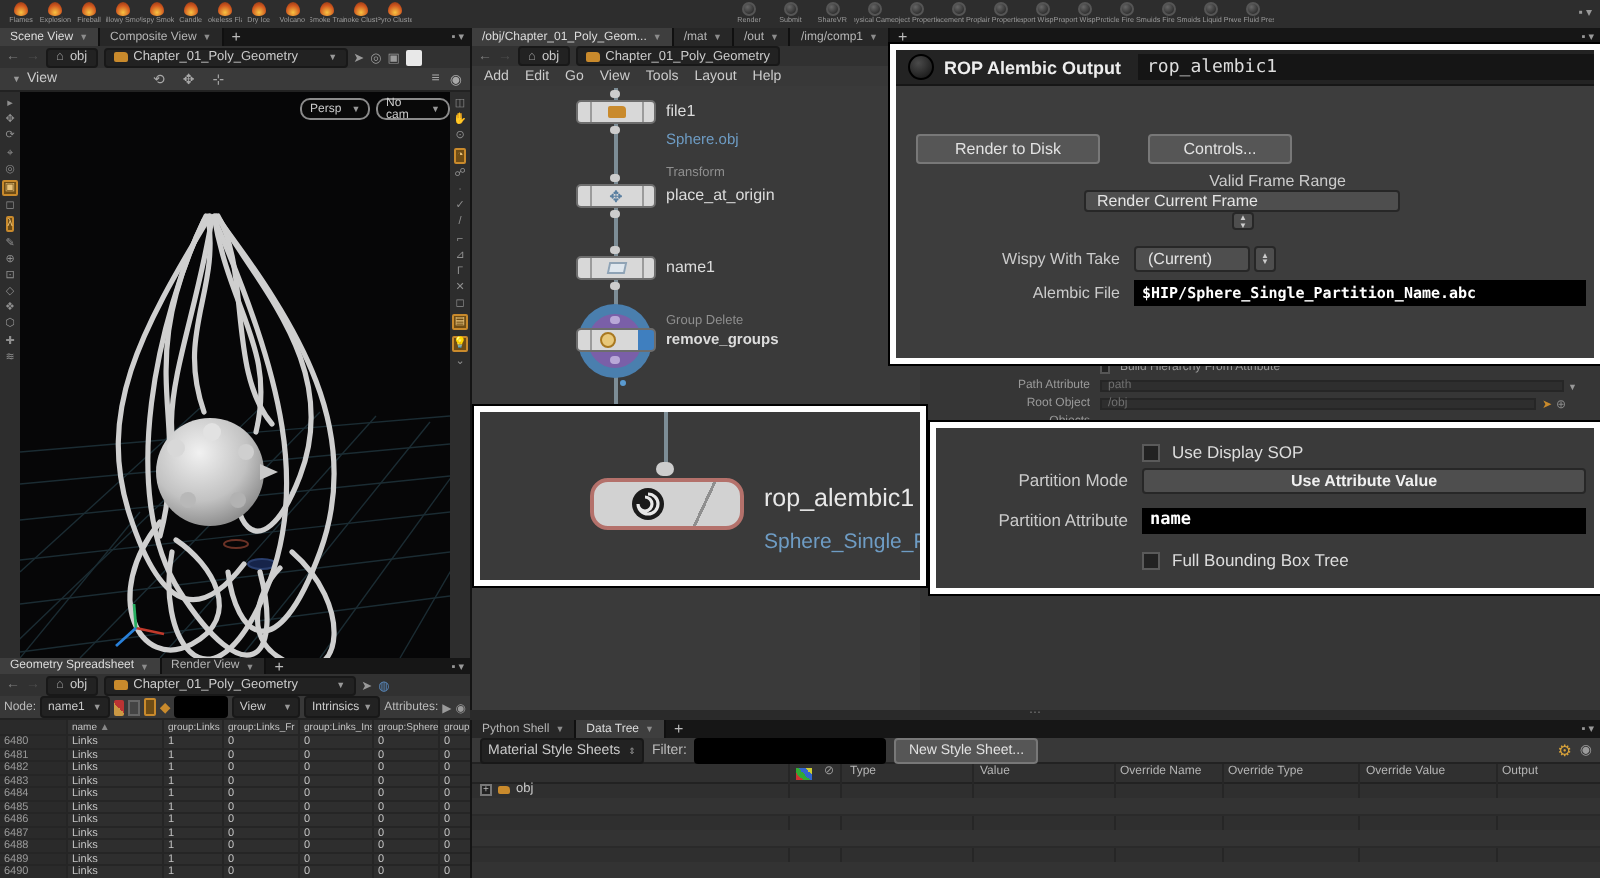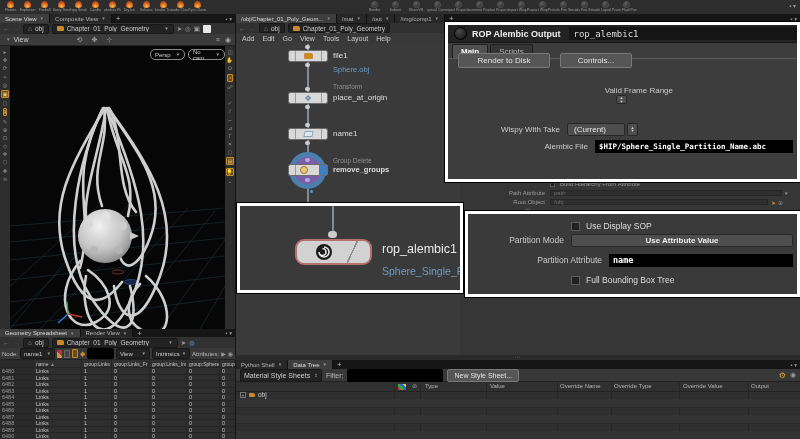--- a/index.html
+++ b/index.html
@@ -721,66 +721,65 @@
   </div>
 
   <div id="box1" class="callout">
     <div class="hdr">
       <span class="nodeicon"></span>
       <span class="title">ROP Alembic Output</span>
       <span class="namefield mono">
           <span>rop_alembic1</span>
         </span>
     </div>
-    <div class="parmtabs">
-      <span class="parmtab active">Main</span>
-      <span class="parmtab">Scripts</span>
-    </div>
-    <div class="prow" style="top:28px;">
+    <div class="prow" style="top:42px;">
       <span class="btn" style="margin-left:10px;width:90px;">Render to Disk</span>
-      <span class="btn" style="margin-left:10px;width:70px;">Controls...</span>
+      <span class="btn" style="margin-left:24px;width:70px;">Controls...</span>
     </div>
     <div class="prow" style="top:61px;flex-direction:column;">
       <span class="plab">Valid Frame Range</span>
+      <span class="pdrop" style="width:158px;">
+          <span>Render Current Frame</span>
+        </span>
       <span class="spin">
           <span>▲</span>
           <span>▼</span>
         </span>
     </div>
     <div class="prow" style="top:97px;">
       <span class="plab">Wispy With Take</span>
       <span class="pdrop" style="width:58px;">
           <span>(Current)</span>
         </span>
       <span class="spin">
           <span>▲</span>
           <span>▼</span>
         </span>
     </div>
-    <div class="prow" style="top:114px;padding-left:28px;">
+    <div class="prow" style="top:114px;">
       <span class="plab">Alembic File</span>
       <span class="blackfield mono" style="width:230px;">
           <span>$HIP/Sphere_Single_Partition_Name.abc</span>
         </span>
     </div>
   </div>
 
   <div id="box2" class="callout">
     <div class="prow" style="top:19px;">
       <span class="plab">Partition Mode</span>
       <span class="pdrop" style="width:222px;justify-content:center;font-weight:bold;color:#f0f0f0;">
           <span>Use Attribute Value</span>
         </span>
     </div>
     <div class="prow" style="top:5px;">
       <span class="plab"></span>
       <span class="chk2"></span>
       <span style="font-size:8.5px;color:#ddd;">Use Display SOP</span>
     </div>
-    <div class="prow" style="top:39px;margin-left:38px;">
+    <div class="prow" style="top:39px;">
       <span class="plab">Partition Attribute</span>
       <span class="blackfield mono" style="width:222px;font-size:8.5px;">
           <span>name</span>
         </span>
     </div>
     <div class="prow" style="top:59px;">
       <span class="plab"></span>
       <span class="chk2"></span>
       <span style="font-size:8.5px;color:#ddd;">Full Bounding Box Tree</span>
     </div>

